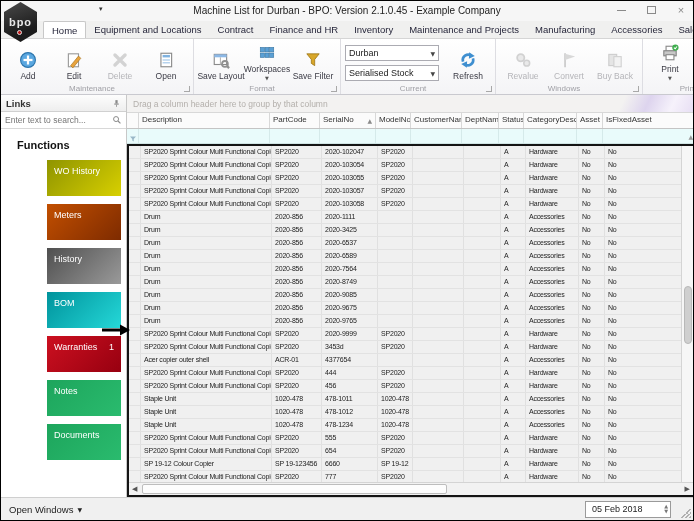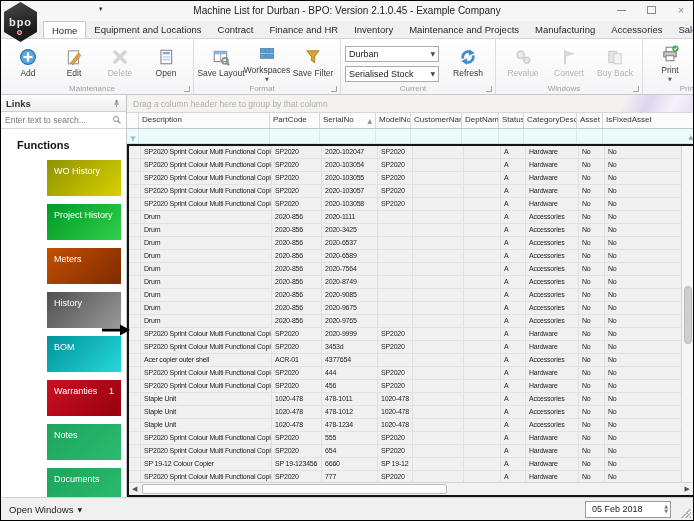--- a/index.html
+++ b/index.html
@@ -21,21 +21,21 @@
   .logo span { color:#e8e8e8; font-weight:bold; font-size:11px; letter-spacing:1px; }
   .logo i { position:absolute; left:13px; bottom:7px; width:5px; height:5px; border-radius:50%; background:#c01818; border:1px solid #e0e0e0; font-style:normal; }
 
   
   .tabrow { position:absolute; left:0; top:20px; width:100%; height:18px; background:#f0f0ef; border-bottom:1px solid #d5d5d5; display:flex; align-items:flex-end; padding-left:42px; }
   .tab { font-size:9.5px; color:#26263a; padding:3px 8px 3px 8px; height:17px; cursor:pointer; white-space:nowrap; }
   .tab.active { background:#fff; border:1px solid #c8c8c8; border-bottom:none; border-radius:2px 2px 0 0; }
 
   
   .ribbon { position:absolute; left:0; top:38px; width:100%; height:56px; background:linear-gradient(#ffffff,#f4f4f6); border-bottom:1px solid #c9c9cf; display:flex; }
-  .rgroup { position:relative; height:100%; border-right:1px solid #ddddE2; padding:2px 4px 13px 4px; display:flex; align-items:center; }
+  .rgroup { position:relative; height:100%; border-right:1px solid #ddddE2; padding:2px 4px 13px 4px; display:flex; align-items:flex-end; }
   .rgroup-caption { position:absolute; left:0; right:10px; bottom:1px; text-align:center; font-size:8px; color:#a0a0a6; }
   .rgroup-launcher { position:absolute; right:3px; bottom:2px; width:6px; height:6px; border-right:1px solid #a8a8a8; border-bottom:1px solid #a8a8a8; }
   .rbtn { width:46px; display:flex; flex-direction:column; align-items:center; padding-top:3px; cursor:pointer; }
   .rbtn .ric { width:20px; height:20px; display:flex; align-items:center; justify-content:center; }
   .rbtn .rlabel { font-size:8.5px; color:#3a3a44; margin-top:2px; text-align:center; line-height:9px; white-space:nowrap; }
   .rbtn.disabled .rlabel { color:#b4b4b8; }
   .rbtn .ddarrow { font-family:"DejaVu Sans",sans-serif; font-size:5px; color:#555; margin-top:1px; }
   .combo-stack { display:flex; flex-direction:column; gap:4px; padding-top:5px; margin-right:6px; }
   .combo { width:94px; height:16px; background:#fff; border:1px solid #ababb2; display:flex; align-items:center; font-size:9px; color:#222; padding:0 3px; cursor:pointer; }
   .combo .cval { flex:1; white-space:nowrap; overflow:hidden; }
@@ -307,23 +307,20 @@
         <input type="text" placeholder="Enter text to search..." style="">
         <svg width="10" height="10" viewBox="0 0 16 16">
           <circle cx="6.5" cy="6.5" r="4" fill="none" stroke="#8a8a8a" stroke-width="1.6"></circle>
           <line x1="9.6" y1="9.6" x2="13.5" y2="13.5" stroke="#8a8a8a" stroke-width="1.8"></line>
         </svg>
       </div>
       <div class="functions-label">Functions</div>
       <div class="func-list" id="func-list">
           <div class="fbtn" style="background: linear-gradient(135deg, rgb(143, 148, 0), rgb(216, 208, 0));">
             <div class="flabel">WO History</div>
-          </div>
-          <div class="fbtn" style="background: linear-gradient(135deg, rgb(0, 154, 40), rgb(49, 207, 74));">
-            <div class="flabel">Project History</div>
           </div>
           <div class="fbtn" style="background: linear-gradient(135deg, rgb(194, 79, 0), rgb(126, 43, 0));">
             <div class="flabel">Meters</div>
           </div>
           <div class="fbtn" style="background: linear-gradient(135deg, rgb(79, 79, 79), rgb(154, 154, 154));">
             <div class="flabel">History</div>
           </div>
           <div class="fbtn" style="background: linear-gradient(135deg, rgb(0, 147, 156), rgb(37, 216, 216));">
             <div class="flabel">BOM</div>
           </div>

